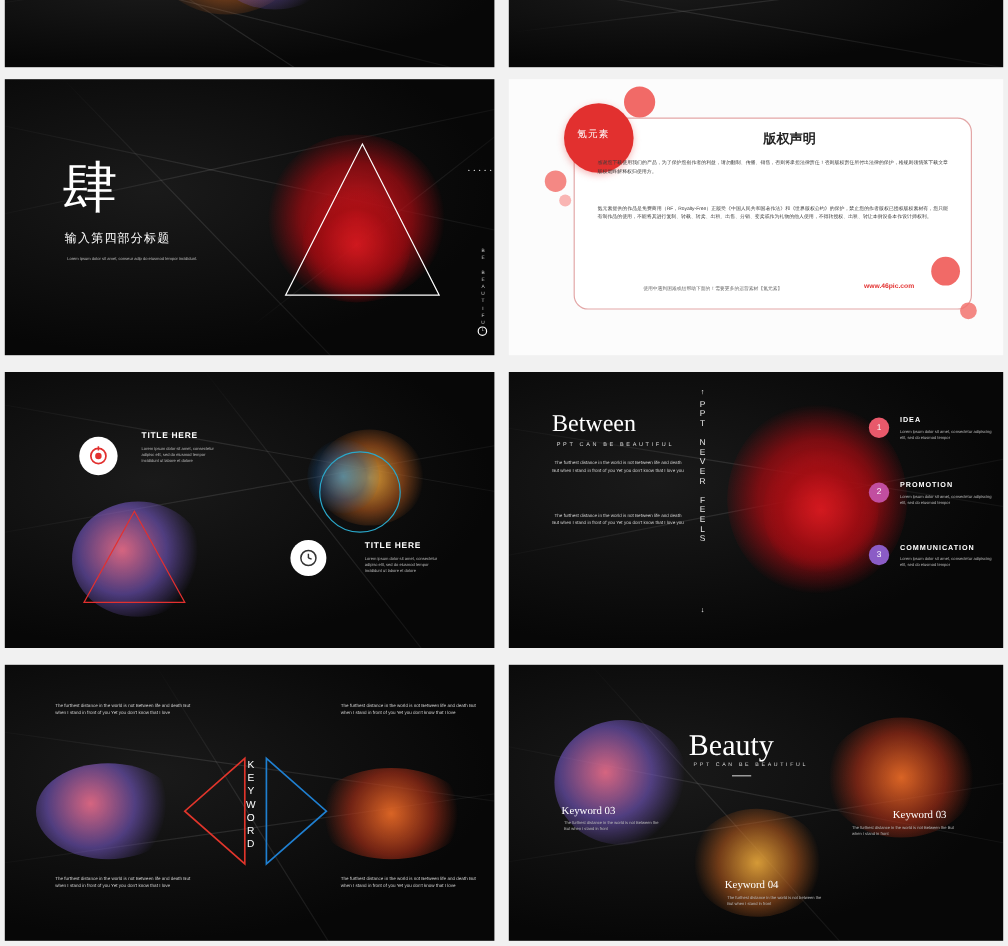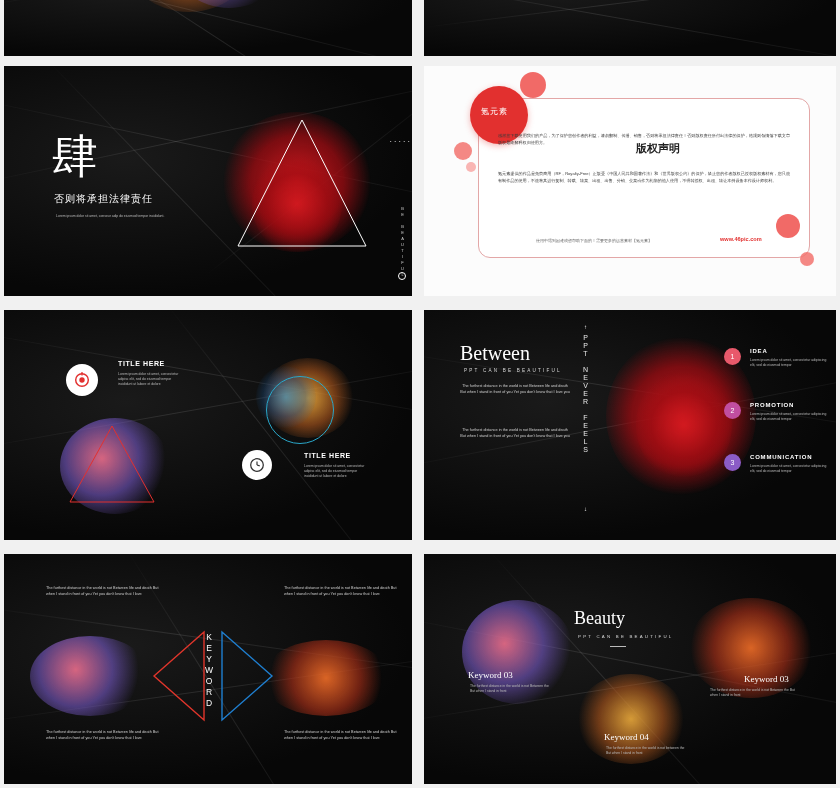--- a/index.html
+++ b/index.html
@@ -43,21 +43,21 @@
 
   .tri{position:absolute;}
   .tri svg{display:block;}
 
   .tiny{font-size:3.4px;line-height:5px;color:#b9b9b9;}
   .tiny2{font-size:3.8px;line-height:5.6px;color:#cfcfcf;}
 
   
   .wbox{position:absolute;left:54px;top:32px;width:330px;height:158px;border:1px solid #e3a7a7;border-radius:12px;background:#fff;}
   .badge{position:absolute;border-radius:50%;}
-  .zh{color:#222;margin-top:33px;}
+  .zh{color:#222;}
   .redlink{color:#e2302f;}
 
   
   .numc{position:absolute;width:17px;height:17px;border-radius:50%;display:flex;align-items:center;justify-content:center;font-size:7px;color:#fff;}
   .ring{position:absolute;border-radius:50%;border:1px solid rgba(255,255,255,.35);}
   .iconcirc{position:absolute;border-radius:50%;background:#fff;display:flex;align-items:center;justify-content:center;}
   .vert{writing-mode:vertical-rl;text-orientation:upright;}
 </style>
 </head>
 <body>
@@ -93,21 +93,21 @@
     <div class="fish red" style="left:218px;top:46px;width:150px;height:140px;border-radius:50%;"></div>
     <div class="fish red" style="left:248px;top:88px;width:90px;height:100px;border-radius:50%;opacity:.9;"></div>
 
     <div class="tri" style="left:228px;top:48px;">
       <svg width="140" height="140" viewBox="0 0 140 140">
           <polygon points="70,6 134,132 6,132" fill="none" stroke="#ffffff" stroke-width="1"></polygon>
         </svg>
     </div>
 
     <div class="lt" style="left:48px;top:60px;font-size:46px;font-family:'Liberation Serif',serif;letter-spacing:2px;">肆</div>
-    <div class="lt" style="left:50px;top:126px;font-size:10px;letter-spacing:1px;">否则将承担法律责任</div>
+    <div class="lt" style="left:50px;top:126px;font-size:10px;letter-spacing:1px;">输入第四部分标题</div>
     <div class="lt tiny" style="left:52px;top:148px;width:120px;">Lorem ipsum dolor sit amet, conseur adip do eiusmod tempor incididunt.</div>
 
     <div class="lt" style="left:386px;top:72px;font-size:4px;line-height:7px;letter-spacing:1px;color:#d6d6d6;">• • • • •</div>
     <div class="lt vert" style="left:396px;top:140px;font-size:4px;letter-spacing:1px;color:#cfcfcf;">BE BEAUTIFUL</div>
     <div style="position:absolute;left:394px;top:206px;width:6px;height:6px;border-radius:50%;border:1px solid #fff;"></div>
   </div>
 
   <div class="slide" id="s4" style="background:#fcfcfc;">
     <div class="wbox"></div>
 
@@ -227,21 +227,21 @@
     <div class="lt vert" style="left:200px;top:78px;font-size:8.5px;letter-spacing:1px;">KEYWORD</div>
   </div>
 
   <div class="slide dark" id="s8">
     <div class="wires">
       <i style="left:-40px;top:60px;width:540px;transform:rotate(11deg);"></i>
       <i style="left:-40px;top:170px;width:540px;transform:rotate(-9deg);"></i>
       <i style="left:60px;top:-10px;width:420px;transform:rotate(48deg);"></i>
     </div>
 
-    <div class="lt" style="left:150px;top:54px;font-size:18px;font-family:'Liberation Serif',serif;">Beauty</div>
+    <div class="lt" style="left:150px;top:54px;font-size:25px;font-family:'Liberation Serif',serif;">Beauty</div>
     <div class="lt" style="left:154px;top:80px;font-size:4.4px;letter-spacing:2.2px;color:#d7d7d7;">PPT CAN BE BEAUTIFUL</div>
     <div style="position:absolute;left:186px;top:92px;width:16px;height:1px;background:#bbb;"></div>
 
     <div class="fish multi" style="left:38px;top:46px;width:112px;height:104px;border-radius:50%;"></div>
     <div class="fish orange" style="left:264px;top:44px;width:126px;height:100px;border-radius:50%;"></div>
     <div class="fish gold" style="left:152px;top:120px;width:110px;height:90px;border-radius:50%;"></div>
 
     <div class="lt" style="left:44px;top:116px;font-size:9px;font-family:'Liberation Serif',serif;">Keyword 03</div>
     <div class="lt tiny" style="left:46px;top:130px;width:80px;">The furthest distance in the world is not Between the But when I stand in front</div>
 

